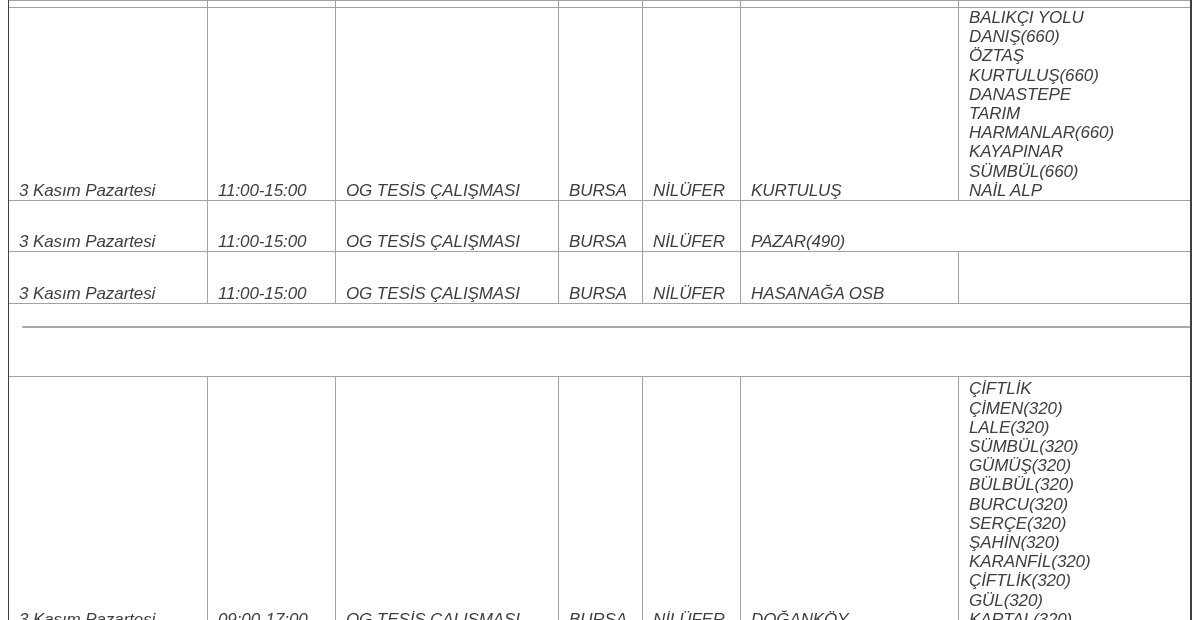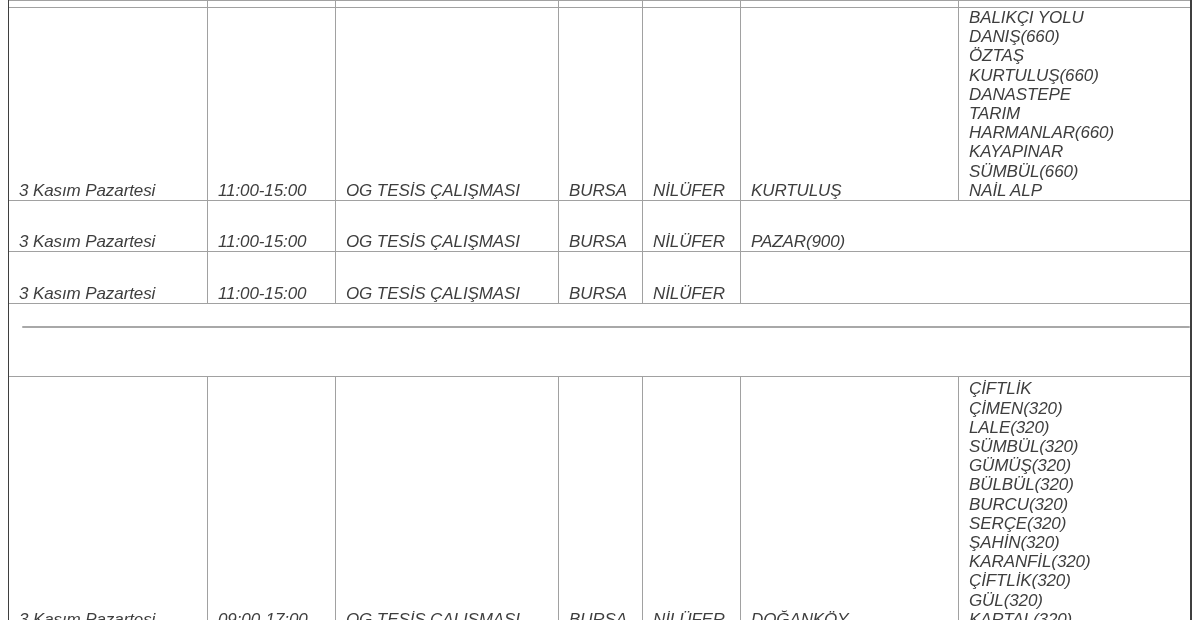--- a/index.html
+++ b/index.html
@@ -98,30 +98,31 @@
       </div>
     </div>
 
     <div class="row r2">
       <div class="cell">3 Kasım Pazartesi</div>
       <div class="cell">11:00-15:00</div>
       <div class="cell">OG TESİS ÇALIŞMASI</div>
       <div class="cell">BURSA</div>
       <div class="cell">NİLÜFER</div>
       <div class="cell">
-        <span class="streets-text">PAZAR(900)</span>
+        <span class="streets-text">PAZAR(490)</span>
       </div>
     </div>
 
     <div class="row r3">
       <div class="cell">3 Kasım Pazartesi</div>
       <div class="cell">11:00-15:00</div>
       <div class="cell">OG TESİS ÇALIŞMASI</div>
       <div class="cell">BURSA</div>
       <div class="cell">NİLÜFER</div>
+      <div class="cell">HASANAĞA OSB</div>
       <div class="cell">
         <span class="streets-text"></span>
       </div>
     </div>
 
     <div class="spacer">
       <div class="hr-line"></div>
     </div>
 
     <div class="row r4">

